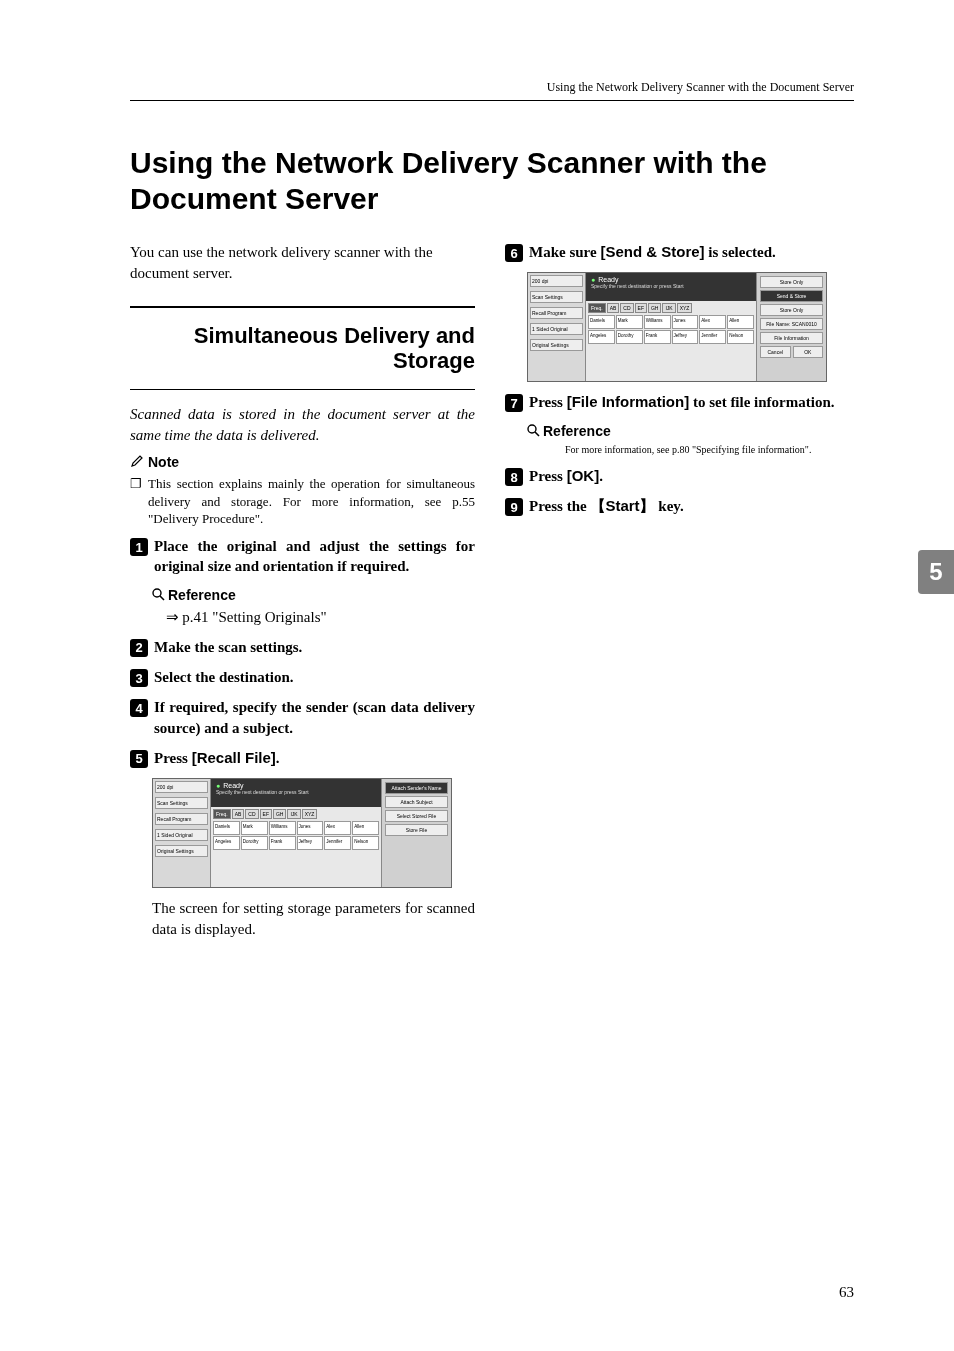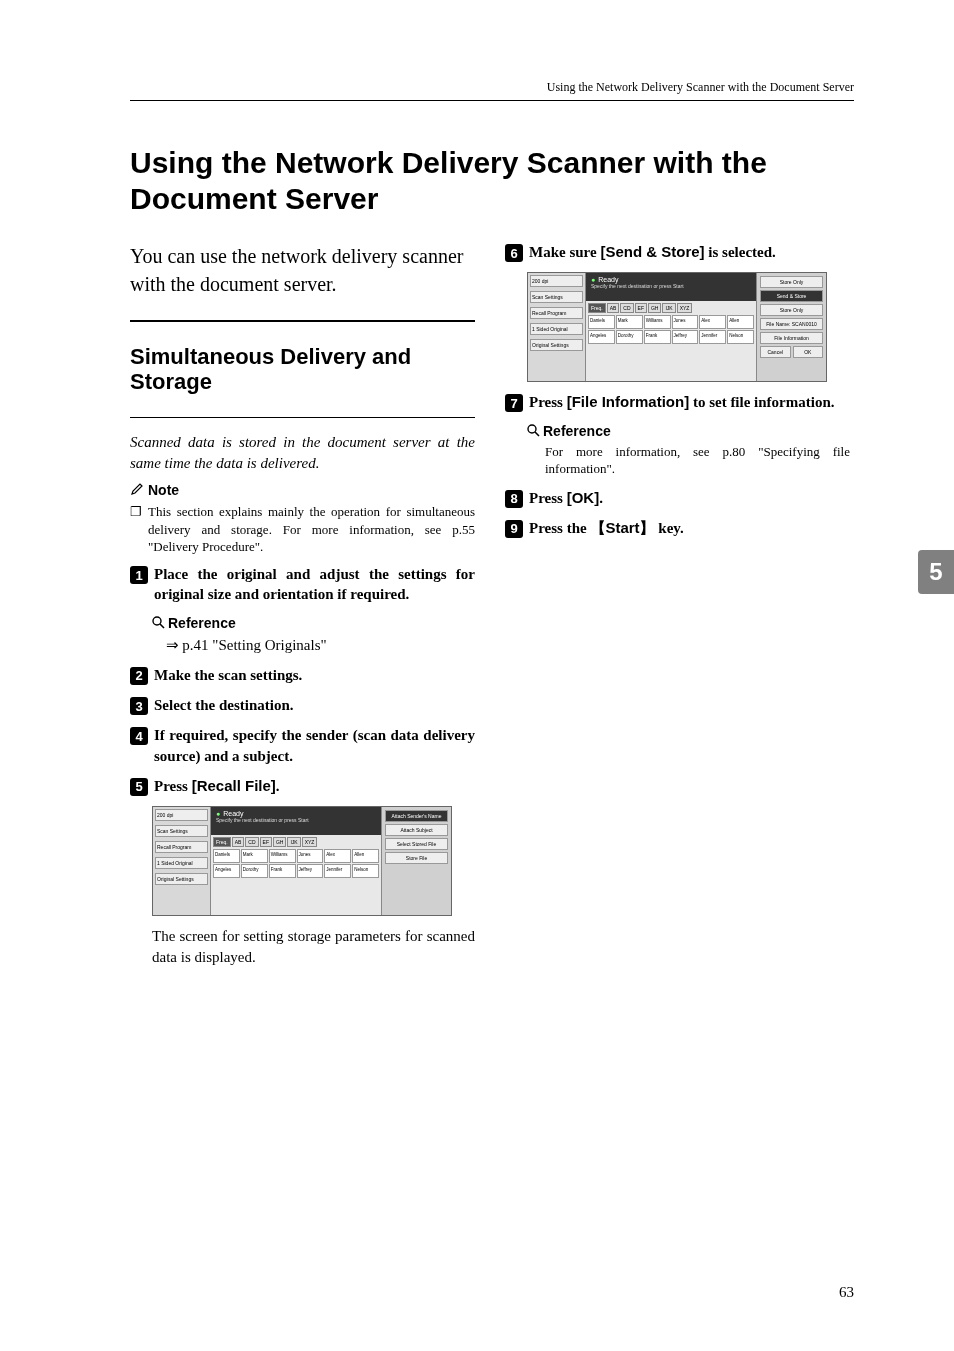--- a/index.html
+++ b/index.html
@@ -33,41 +33,42 @@
   }
   h1 {
     font-family: Arial, Helvetica, sans-serif;
     font-weight: bold;
     font-size: 30px;
     line-height: 1.2;
     margin-top: 25px;
     margin-bottom: 25px;
   }
   .intro {
-    font-size: 20px;
+    font-size: 15px;
     line-height: 1.4;
     margin-bottom: 22px;
     width: 340px;
   }
   .columns {
     display: flex;
     gap: 30px;
   }
   .col {
     width: 345px;
   }
   h2 {
     font-family: Arial, Helvetica, sans-serif;
     font-weight: bold;
     font-size: 22px;
     border-top: 2px solid #000;
     border-bottom: 1px solid #000;
-    padding: 22px 0;
+    padding: 15px 0;
     margin-bottom: 14px;
     line-height: 1.15;
+    text-align: right;
   }
   .body-text {
     font-size: 15px;
     line-height: 1.4;
     text-align: justify;
     margin-bottom: 8px;
     font-style: italic;
   }
   .note-head {
     font-family: Arial, Helvetica, sans-serif;
@@ -144,22 +145,22 @@
     vertical-align: -1px;
   }
   .ref-text {
     font-size: 15px;
     margin-left: 36px;
     margin-bottom: 10px;
     line-height: 1.35;
     text-align: justify;
   }
   .ref-text-b {
-    font-size: 13px;
-    margin-left: 40px;
+    font-size: 10px;
+    margin-left: 60px;
     margin-bottom: 10px;
     line-height: 1.35;
     text-align: justify;
   }
   .screenshot {
     margin: 6px 0 10px 22px;
     width: 300px;
     height: 110px;
     border: 1px solid #666;
     background: #f4f4f4;

